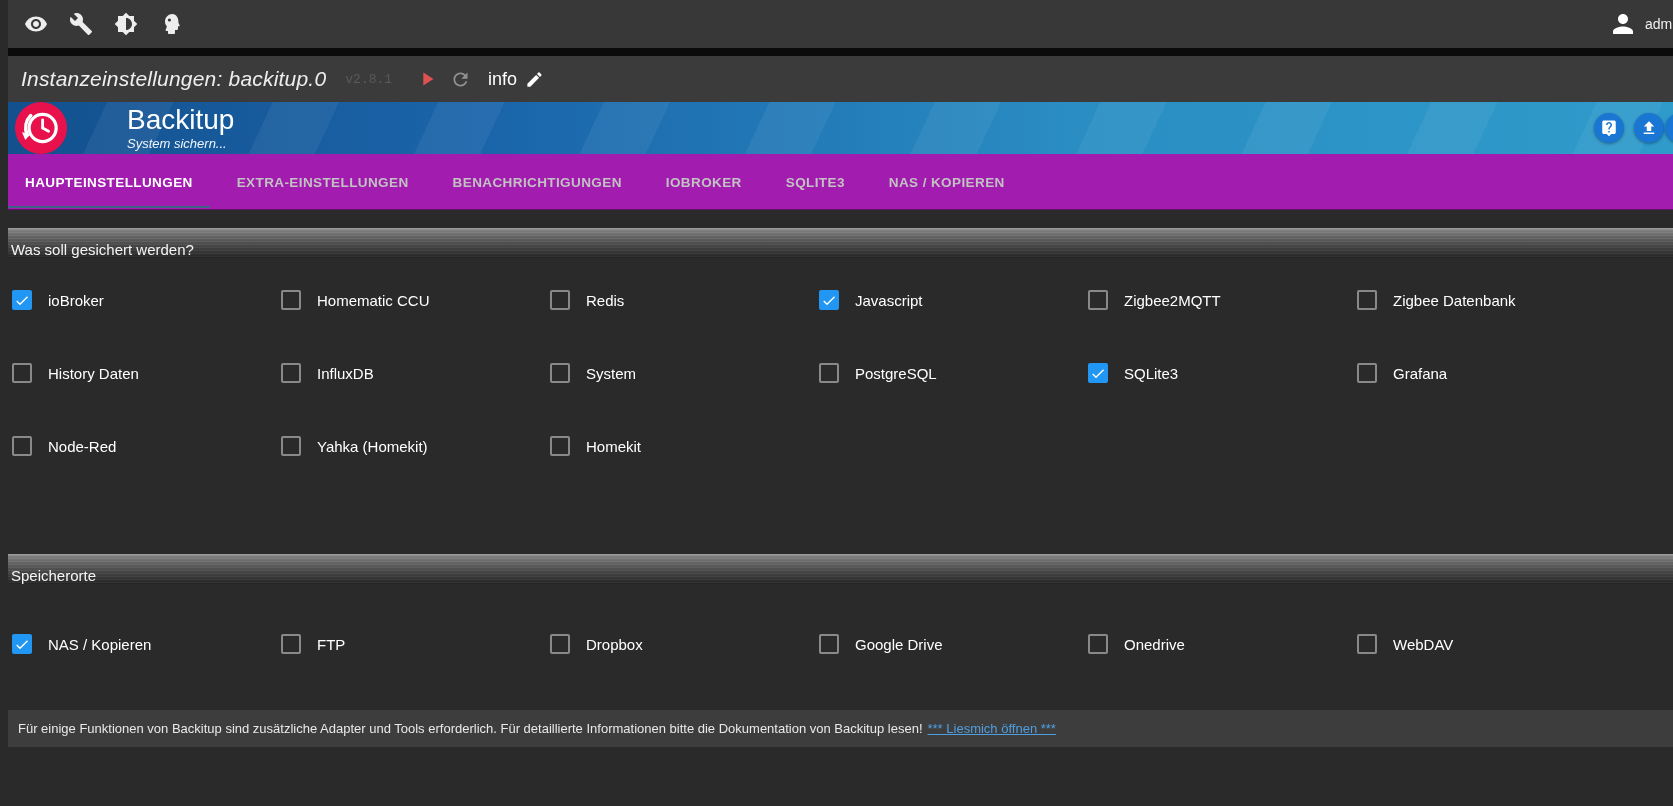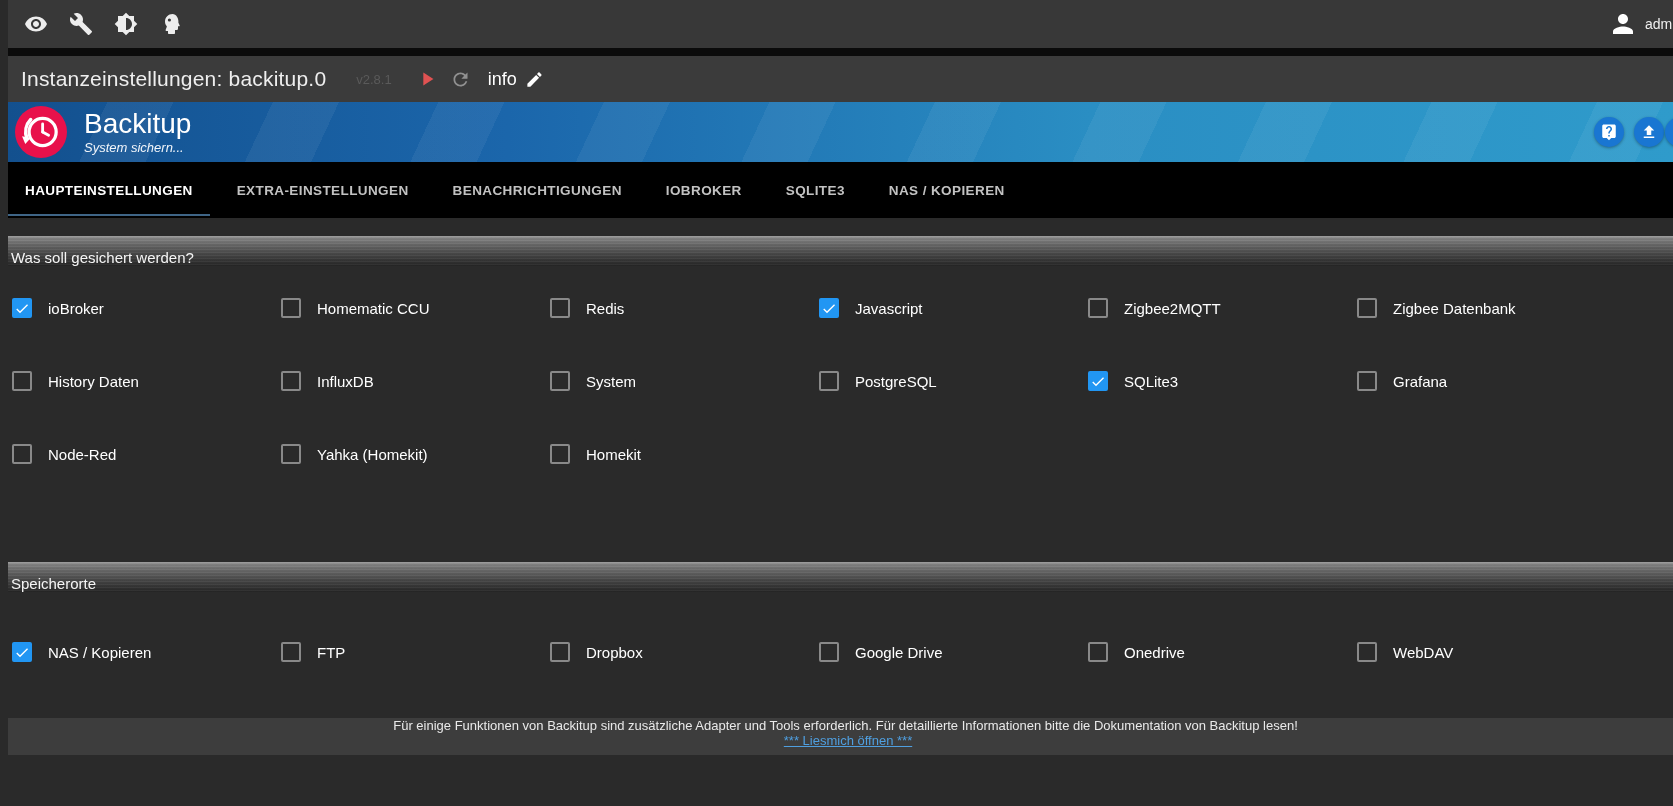--- a/index.html
+++ b/index.html
@@ -12,50 +12,51 @@
   .topbar-icons { display:flex; align-items:center; gap:21px; padding-left:16px; }
   .tico { width:24px; height:24px; display:inline-flex; cursor:pointer; }
   .tico svg { width:24px; height:24px; fill:#ededed; }
   .topbar-user { position:absolute; left:1600px; top:0; height:48px; display:flex; align-items:center; gap:7px; color:#efefef; font-size:14px; cursor:pointer; white-space:nowrap; }
   .topbar-user svg { width:30px; height:30px; fill:#fff; }
 
   .separator { height:8px; background:#0b0b0b; }
 
   
   .titlebar { height:46px; background:#3b3b3b; display:flex; align-items:center; padding-left:13px; }
-  .titlebar .title { color:#eeeeee; font-size:21px; letter-spacing:0.2px; }
-  .titlebar .version { color:#5a5a5a; font-size:13px; margin-left:30px; }
+  .titlebar .title { color:#eeeeee; font-size:21px; letter-spacing:0.2px;font-style:italic; }
+  .titlebar .version { color:#5a5a5a; font-size:13px; margin-left:19px;font-family:Liberation Mono, monospace; }
   .ico-btn { display:inline-flex; align-items:center; justify-content:center; cursor:pointer; background:none; border:none; }
   .play-btn { margin-left:24px; }
   .play-btn svg { width:22px; height:22px; fill:#e05252; }
   .refresh-btn { margin-left:12px; }
   .refresh-btn svg { width:21px; height:21px; fill:#919191; }
   .titlebar .infolbl { color:#ffffff; font-size:18px; margin-left:17px; }
   .edit-btn { margin-left:8px; }
   .edit-btn svg { width:19px; height:19px; fill:#ffffff; }
 
   
-  .bluehdr { position:relative; height:60px; display:flex; align-items:center;
+  .bluehdr { position:relative; height:52px; display:flex; align-items:center;
     background:
       repeating-linear-gradient(115deg, rgba(255,255,255,0) 0 90px, rgba(255,255,255,0.055) 90px 150px),
       linear-gradient(90deg, #13508e 0%, #1b66ab 30%, #2a8ec3 65%, #2f9bcb 100%);
+    gap: 43px;
   }
   .logo { width:52px; height:52px; margin-left:7px; flex:0 0 auto; }
   .logo svg { width:52px; height:52px; display:block; }
   .hdr-text { margin-left:17px; color:#fff; }
   .appname { font-size:28px; line-height:30px; font-weight:400; }
   .subtitle { font-size:13px; font-style:italic; margin-top:1px; color:#f2f6fb; }
   .hdr-buttons { position:absolute; right:9px; top:50%; transform:translateY(-50%); display:flex; gap:10px; }
   .roundbtn { width:30px; height:30px; border-radius:50%; background:#1976d2; border:none; cursor:pointer;
     display:inline-flex; align-items:center; justify-content:center; box-shadow:0 1px 3px rgba(0,0,0,0.35); }
   .roundbtn svg { width:18px; height:18px; fill:#fff; }
   .roundbtn.partial { position:absolute; left:71px; top:0; }
 
   
-  .tabbar { height:56px; background:#000000; display:flex; align-items:stretch; gap:10px; box-shadow:inset 0 -1px 0 rgba(0,0,0,0.4); }
+  .tabbar { height:56px; background:#a21caf; display:flex; align-items:stretch; gap:10px; box-shadow:inset 0 -1px 0 rgba(0,0,0,0.4); }
   .tab { display:flex; align-items:center; padding:0 17px; font-size:13.5px; font-weight:bold; letter-spacing:0.4px;
     color:#c2c2c2; cursor:pointer; position:relative; white-space:nowrap; }
   .tab.active { color:#ffffff; }
   .tab.active::after { content:""; position:absolute; left:0; right:0; bottom:2px; height:2px; background:#3f6586; }
 
   
   .content { height:584px; background:#2a2a2a; position:relative; }
   .section-bar { height:30px; margin-top:18px; border-top:1px solid #9a9a9a;
     background:
       repeating-linear-gradient(180deg, rgba(255,255,255,0.04) 0 1px, rgba(0,0,0,0.05) 1px 3px),
@@ -66,21 +67,21 @@
   .grid { display:grid; grid-template-columns:repeat(6, 269px); row-gap:43px; align-items:center; padding:27px 0 75px 4px; }
   .grid.storage { padding:45px 0 0 4px; }
   .cb-item { display:flex; align-items:center; height:30px; cursor:pointer; }
   .cb { width:20px; height:20px; border-radius:2px; flex:0 0 auto; border:2px solid #898989; background:transparent;
     display:inline-flex; align-items:center; justify-content:center; }
   .cb.checked { border-color:#2196f3; background:#2196f3; }
   .cb svg { width:17px; height:17px; }
   .cb-label { color:#ffffff; font-size:15px; margin-left:16px; white-space:nowrap; }
 
   .infobar { margin-top:51px; height:37px; background:#3d3d3d; display:flex; align-items:center; padding-left:10px;
-    font-size:13px; color:#e9e9e9; white-space:nowrap;flex-direction:column; }
+    font-size:13px; color:#e9e9e9; white-space:nowrap; }
   .infobar a.readme { color:#4f9fe0; text-decoration:underline; margin-left:5px; cursor:pointer; }
 </style>
 </head>
 <body>
 
 <div class="app">
 
   <header class="topbar">
     <div class="topbar-icons">
       <span class="tico">

